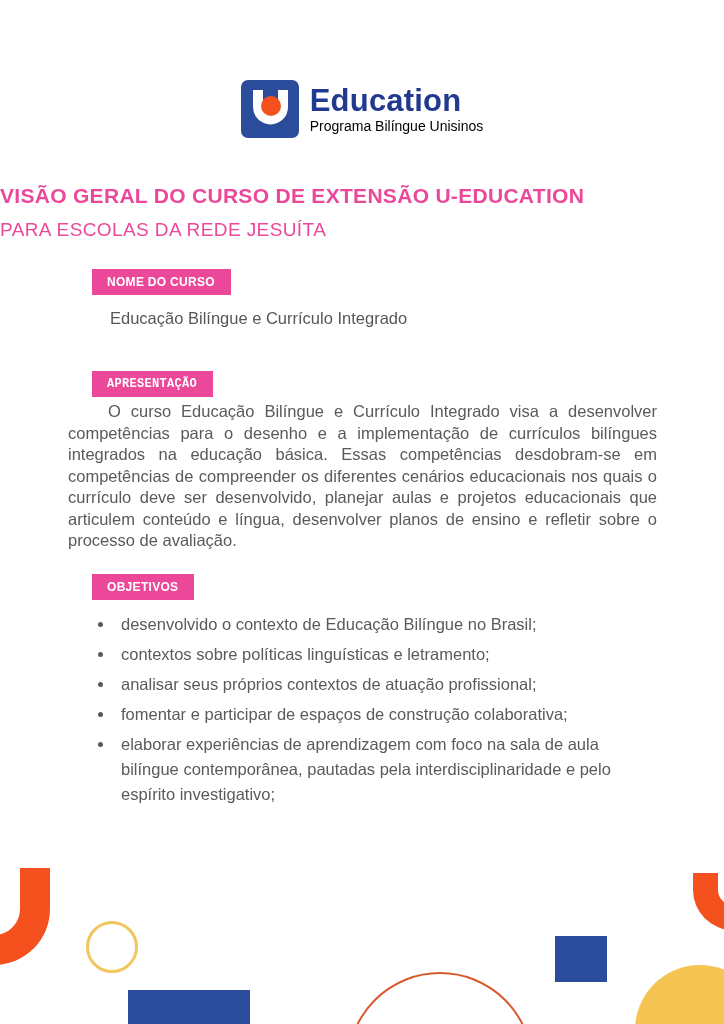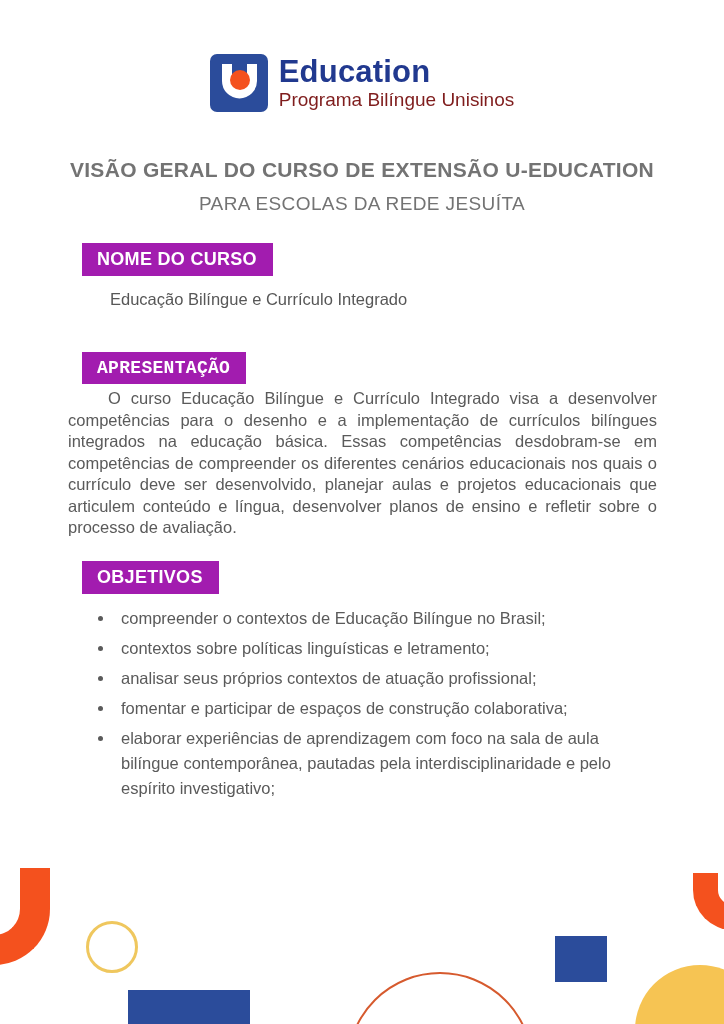--- a/index.html
+++ b/index.html
@@ -15,73 +15,73 @@
     background: #ffffff;
     overflow: hidden;
   }
 
   
   .logo-row {
     display: flex;
     justify-content: center;
     align-items: center;
     gap: 11px;
-    padding-top: 54px;
+    padding-top: 80px;
   }
   .logo-mark {
     width: 58px;
     height: 58px;
     flex: 0 0 58px;
   }
   .logo-text { display: flex; flex-direction: column; }
   .logo-name {
     font-size: 31px;
     font-weight: 700;
     color: #21398F;
     letter-spacing: 0.2px;
     line-height: 33px;
   }
   .logo-tagline {
-    font-size: 19px;
-    color: #7f1d1d;
+    font-size: 14px;
+    color: #000000;
     margin-top: 1px;
   }
 
   
   .title-block {
     margin-top: 46px;
-    text-align: center;
-    color: #737373;
+    text-align: left;
+    color: #ec4899;
   }
   .title-line1 {
     font-size: 21px;
     font-weight: 700;
     letter-spacing: 0.3px;
   }
   .title-line2 {
     font-size: 19px;
     font-weight: 400;
     letter-spacing: 0.4px;
     margin-top: 11px;
   }
 
   
   .content {
     margin: 0 67px 0 68px;
     color: #5A5A5A;
   }
   .section-badge {
     display: inline-block;
-    background: #a21caf;
+    background: #ec4899;
     color: #ffffff;
     font-weight: 700;
-    font-size: 18px;
+    font-size: 12px;
     letter-spacing: 0.3px;
     padding: 6px 16px 6px 15px;
-    margin-left: 14px;
+    margin-left: 24px;
   }
   .badge-nome { margin-top: 28px; }
   .badge-apresentacao { margin-top: 27px; font-family: Liberation Mono, monospace; }
   .badge-objetivos { margin-top: 22px; text-align: center; }
 
   .course-name {
     margin: 14px 0 16px 42px;
     font-size: 16.5px;
     color: #575757;
   }
@@ -179,21 +179,21 @@
     <div>
       <span class="section-badge badge-apresentacao">APRESENTAÇÃO</span>
     </div>
     <p class="body-par">O curso Educação Bilíngue e Currículo Integrado visa a desenvolver competências para o desenho e a implementação de currículos bilíngues integrados na educação básica. Essas competências desdobram-se em competências de compreender os diferentes cenários educacionais nos quais o currículo deve ser desenvolvido, planejar aulas e projetos educacionais que articulem conteúdo e língua, desenvolver planos de ensino e refletir sobre o processo de avaliação.</p>
 
     <div>
       <span class="section-badge badge-objetivos">OBJETIVOS</span>
     </div>
 
     <ul class="bullets">
-      <li>compreender o contextos de Educação Bilíngue no Brasil;</li>
+      <li>desenvolvido o contexto de Educação Bilíngue no Brasil;</li>
       <li>contextos sobre políticas linguísticas e letramento;</li>
       <li>analisar seus próprios contextos de atuação profissional;</li>
       <li>fomentar e participar de espaços de construção colaborativa;</li>
       <li>elaborar experiências de aprendizagem com foco na sala de aula bilíngue contemporânea, pautadas pela interdisciplinaridade e pelo espírito investigativo;</li>
     </ul>
   </div>
 
   <div class="shape u-bottom-left"></div>
   <div class="shape circle-outline-yellow"></div>
   <div class="shape rect-blue"></div>

